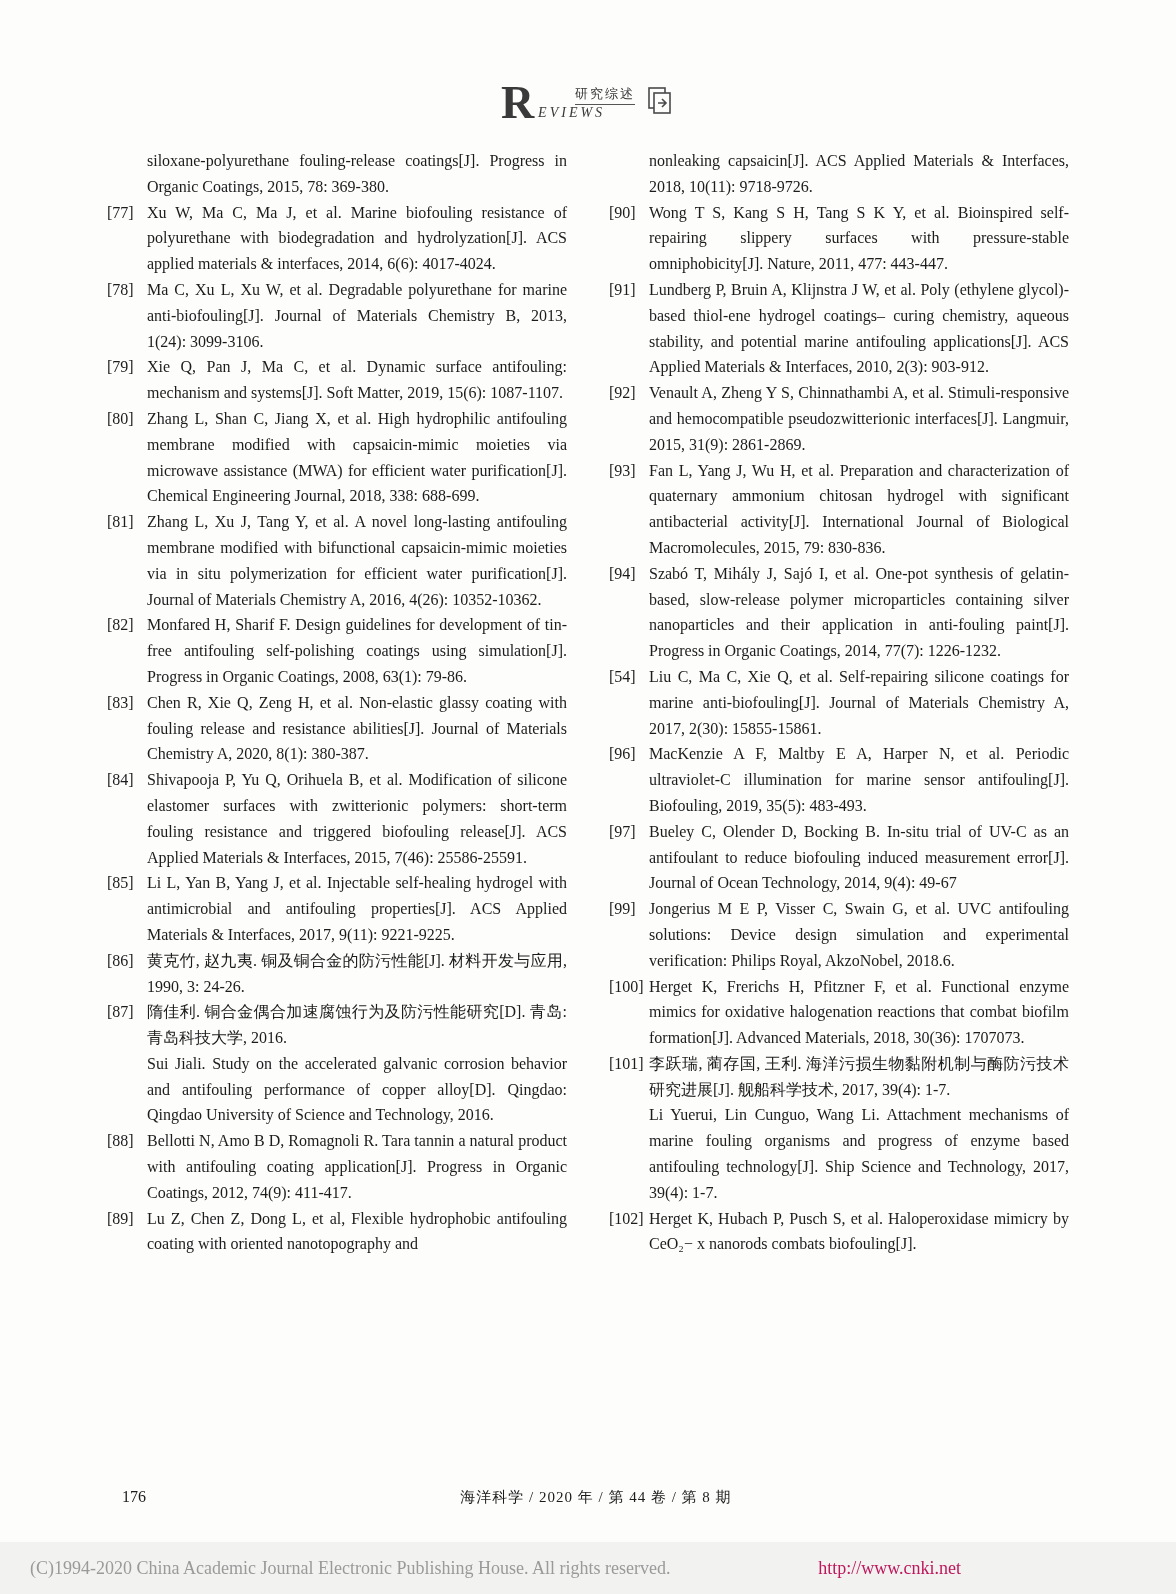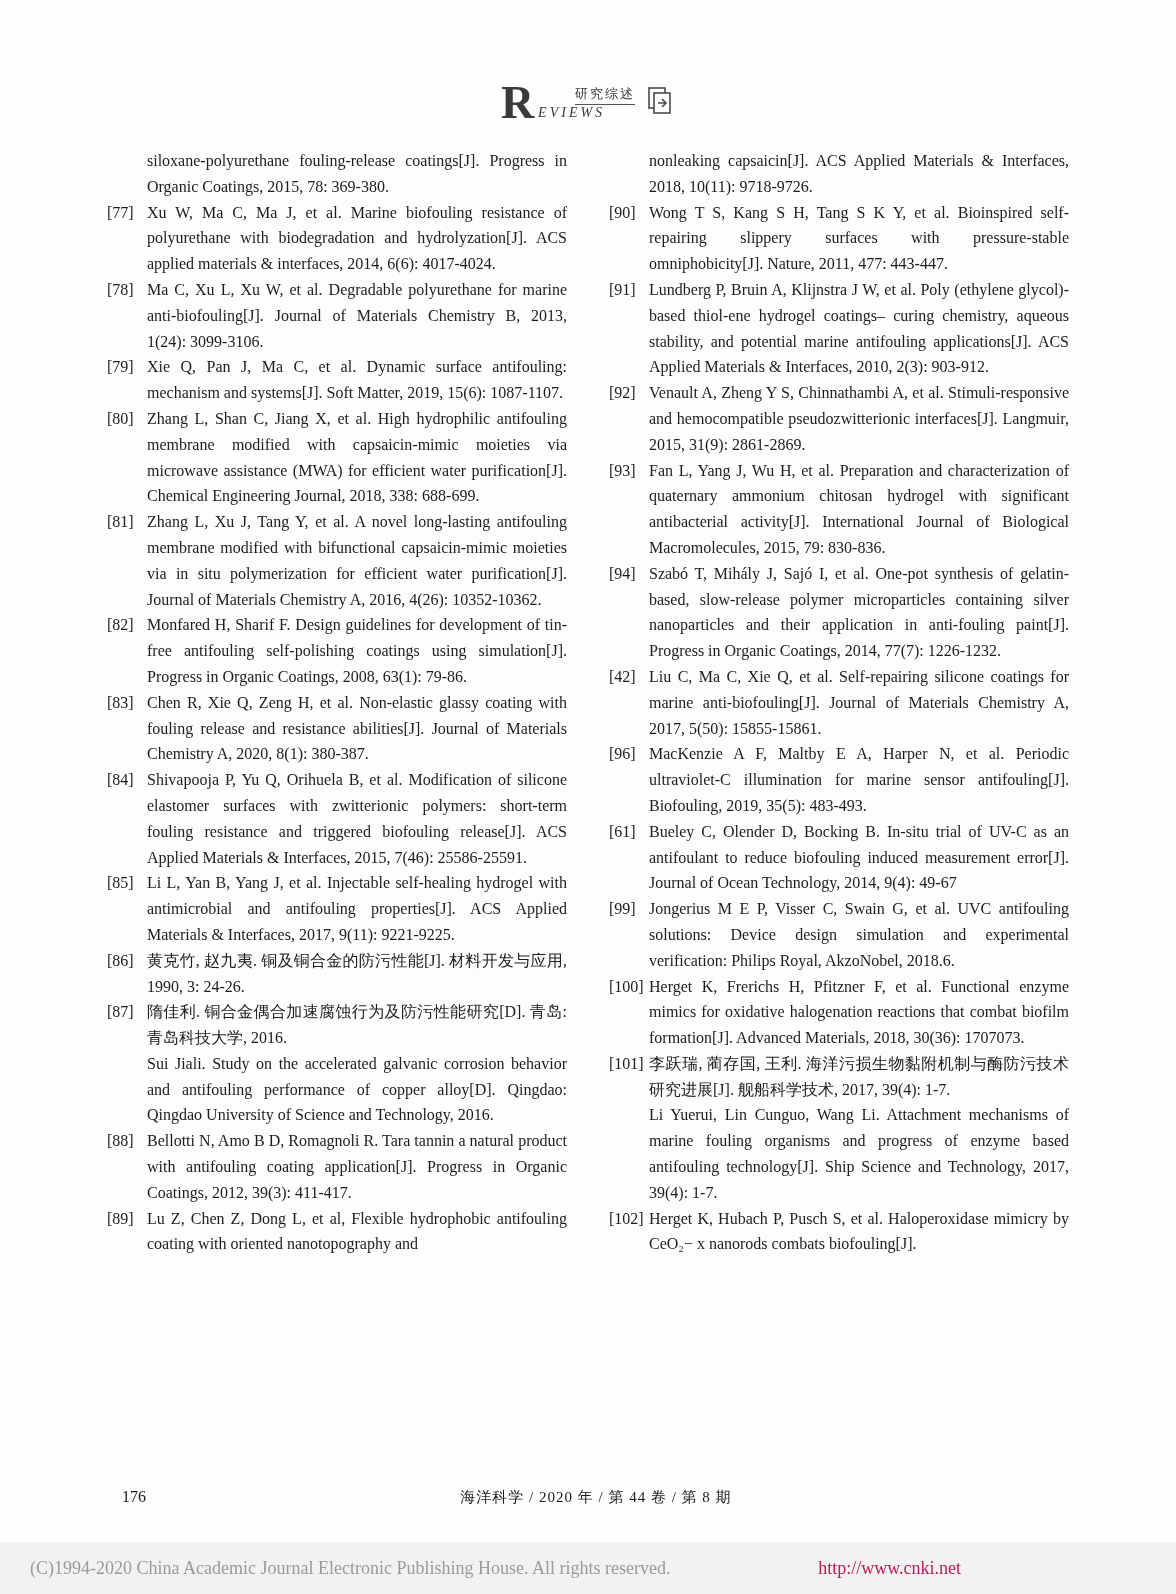--- a/index.html
+++ b/index.html
@@ -185,21 +185,21 @@
           <span class="ref-label">[86]</span>
           <div class="ref-text">黄克竹, 赵九夷. 铜及铜合金的防污性能[J]. 材料开发与应用, 1990, 3: 24-26.</div>
         </div>
         <div class="ref-item">
           <span class="ref-label">[87]</span>
           <div class="ref-text">隋佳利. 铜合金偶合加速腐蚀行为及防污性能研究[D]. 青岛: 青岛科技大学, 2016.</div>
           <div class="ref-text">Sui Jiali. Study on the accelerated galvanic corrosion behavior and antifouling performance of copper alloy[D]. Qingdao: Qingdao University of Science and Technology, 2016.</div>
         </div>
         <div class="ref-item">
           <span class="ref-label">[88]</span>
-          <div class="ref-text">Bellotti N, Amo B D, Romagnoli R. Tara tannin a natural product with antifouling coating application[J]. Progress in Organic Coatings, 2012, 39(3): 411-417.</div>
+          <div class="ref-text">Bellotti N, Amo B D, Romagnoli R. Tara tannin a natural product with antifouling coating application[J]. Progress in Organic Coatings, 2012, 74(9): 411-417.</div>
         </div>
         <div class="ref-item">
           <span class="ref-label">[89]</span>
           <div class="ref-text">Lu Z, Chen Z, Dong L, et al, Flexible hydrophobic antifouling coating with oriented nanotopography and</div>
         </div>
       </section>
     <section class="col" id="col-right">
         <div class="ref-item">
           <span class="ref-label"></span>
           <div class="ref-text">nonleaking capsaicin[J]. ACS Applied Materials &amp; Interfaces, 2018, 10(11): 9718-9726.</div>
@@ -218,29 +218,29 @@
         </div>
         <div class="ref-item">
           <span class="ref-label">[93]</span>
           <div class="ref-text">Fan L, Yang J, Wu H, et al. Preparation and characterization of quaternary ammonium chitosan hydrogel with significant antibacterial activity[J]. International Journal of Biological Macromolecules, 2015, 79: 830-836.</div>
         </div>
         <div class="ref-item">
           <span class="ref-label">[94]</span>
           <div class="ref-text">Szabó T, Mihály J, Sajó I, et al. One-pot synthesis of gelatin-based, slow-release polymer microparticles containing silver nanoparticles and their application in anti-fouling paint[J]. Progress in Organic Coatings, 2014, 77(7): 1226-1232.</div>
         </div>
         <div class="ref-item">
-          <span class="ref-label">[42]</span>
-          <div class="ref-text">Liu C, Ma C, Xie Q, et al. Self-repairing silicone coatings for marine anti-biofouling[J]. Journal of Materials Chemistry A, 2017, 5(50): 15855-15861.</div>
+          <span class="ref-label">[54]</span>
+          <div class="ref-text">Liu C, Ma C, Xie Q, et al. Self-repairing silicone coatings for marine anti-biofouling[J]. Journal of Materials Chemistry A, 2017, 2(30): 15855-15861.</div>
         </div>
         <div class="ref-item">
           <span class="ref-label">[96]</span>
           <div class="ref-text">MacKenzie A F, Maltby E A, Harper N, et al. Periodic ultraviolet-C illumination for marine sensor antifouling[J]. Biofouling, 2019, 35(5): 483-493.</div>
         </div>
         <div class="ref-item">
-          <span class="ref-label">[61]</span>
+          <span class="ref-label">[97]</span>
           <div class="ref-text">Bueley C, Olender D, Bocking B. In-situ trial of UV-C as an antifoulant to reduce biofouling induced measurement error[J]. Journal of Ocean Technology, 2014, 9(4): 49-67</div>
         </div>
         <div class="ref-item">
           <span class="ref-label">[99]</span>
           <div class="ref-text">Jongerius M E P, Visser C, Swain G, et al. UVC antifouling solutions: Device design simulation and experimental verification: Philips Royal, AkzoNobel, 2018.6.</div>
         </div>
         <div class="ref-item">
           <span class="ref-label">[100]</span>
           <div class="ref-text">Herget K, Frerichs H, Pfitzner F, et al. Functional enzyme mimics for oxidative halogenation reactions that combat biofilm formation[J]. Advanced Materials, 2018, 30(36): 1707073.</div>
         </div>

